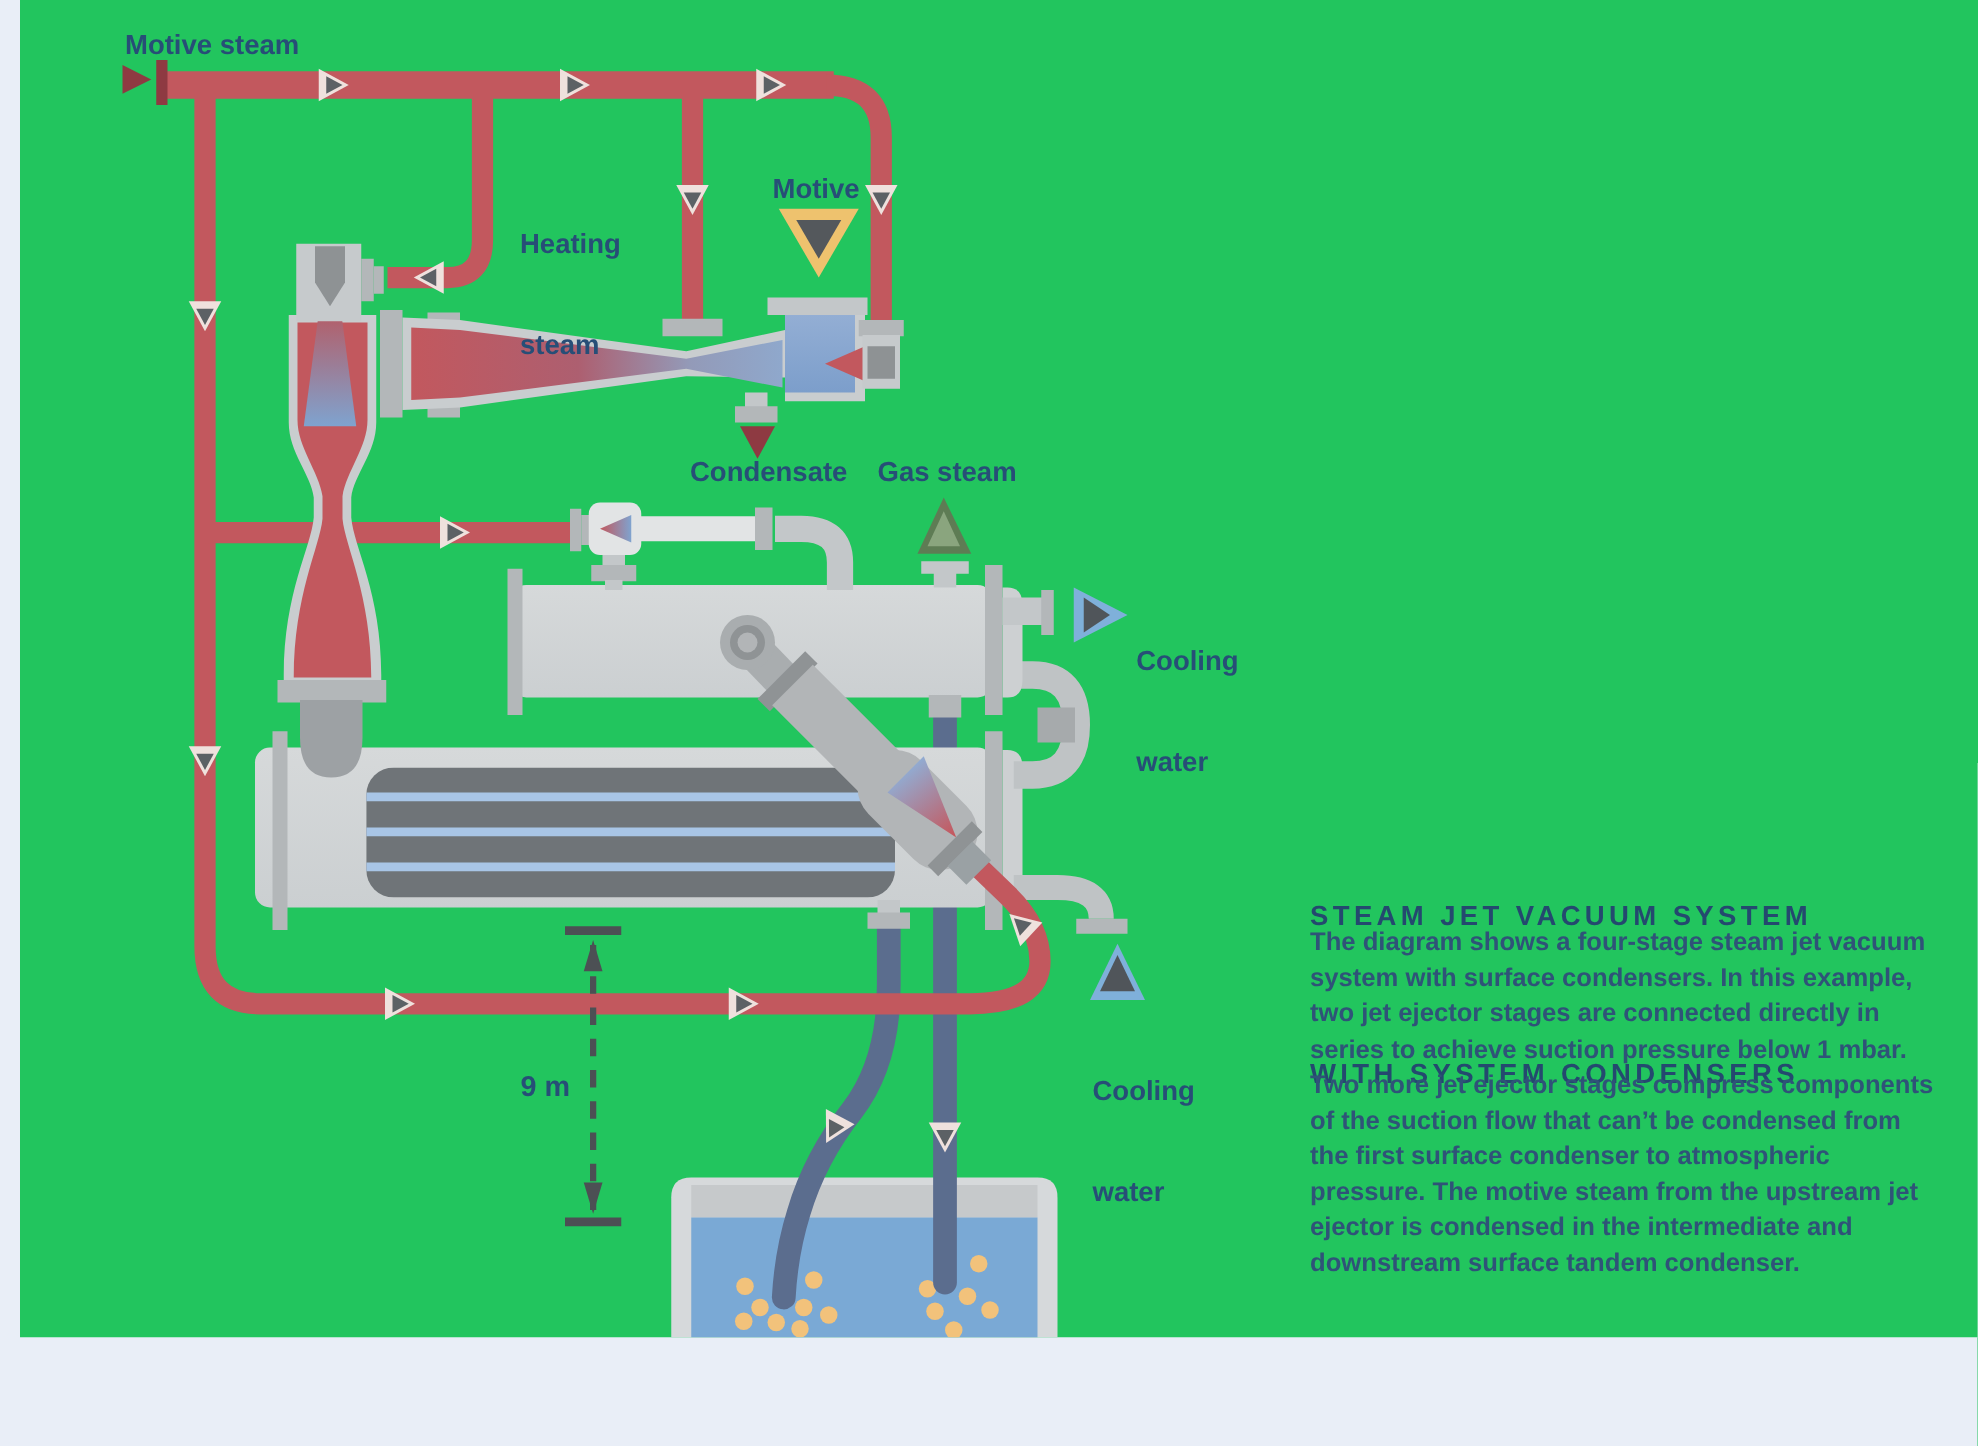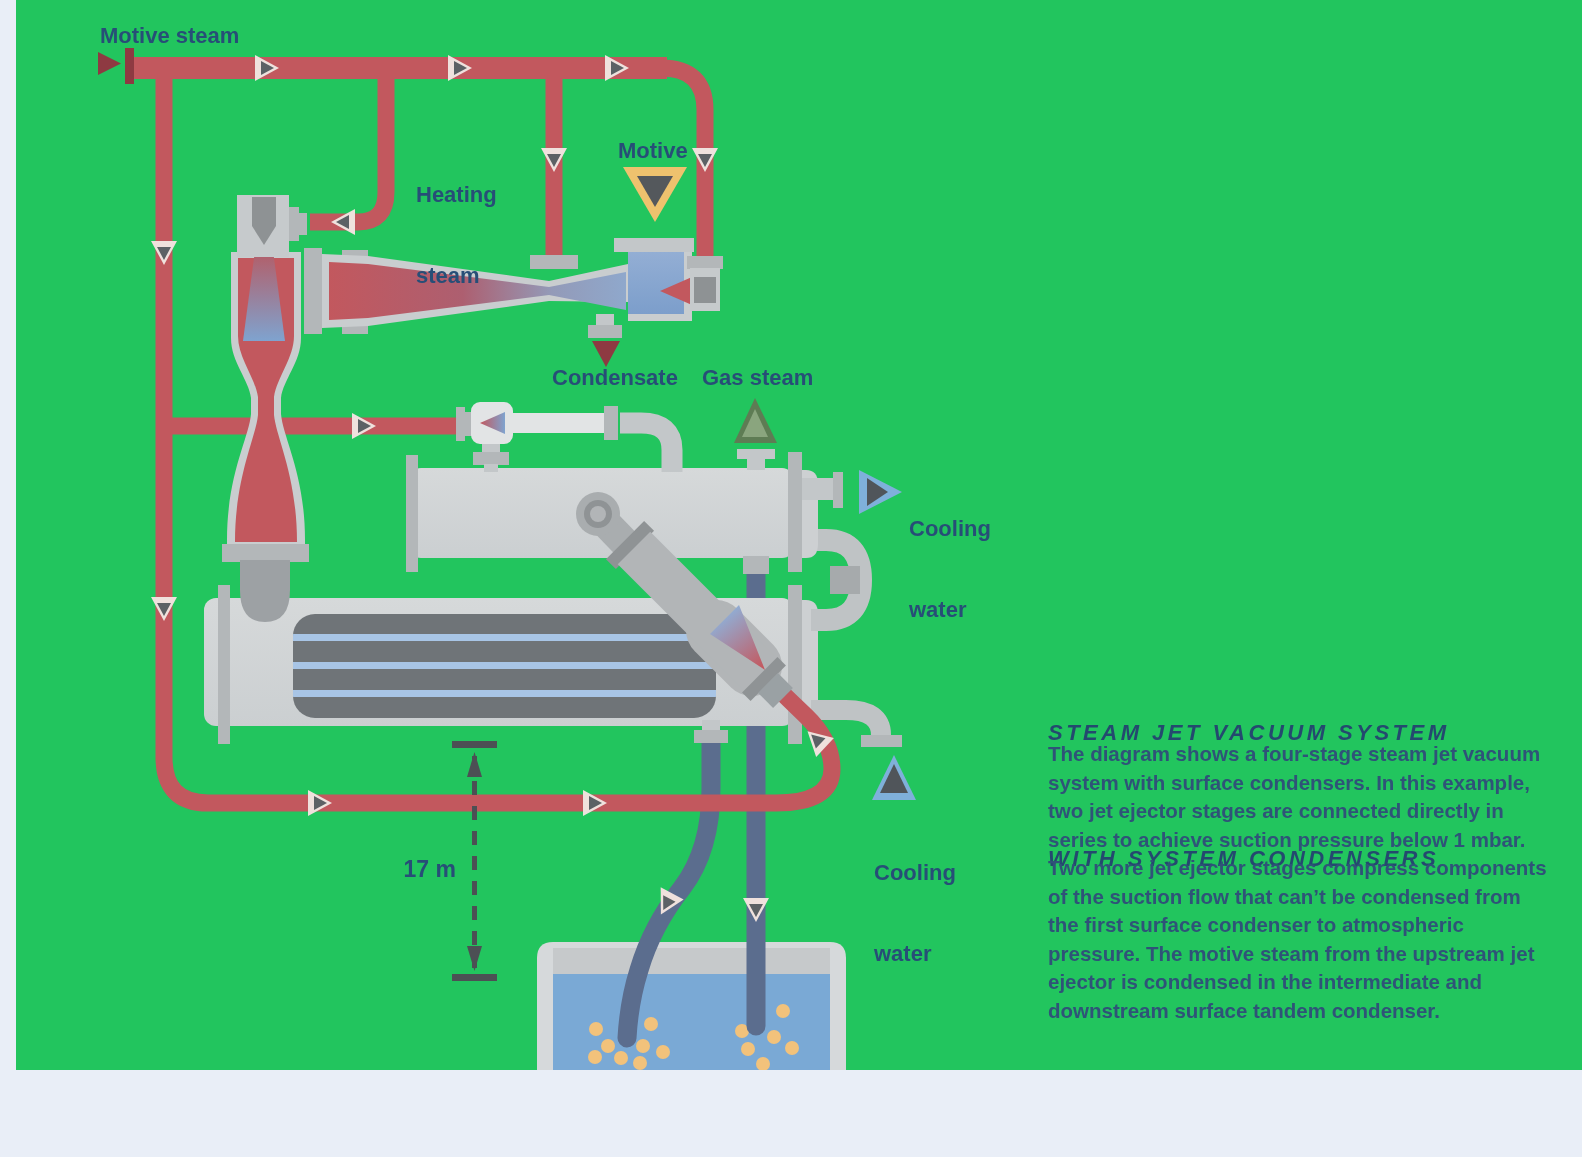--- a/index.html
+++ b/index.html
@@ -1,21 +1,21 @@
 <!DOCTYPE html>
 <html><head>
 <meta charset="utf-8">
 <style>
   html,body{margin:0;padding:0;background:#e9eef7;}
   #stage{position:relative;width:1582px;height:1070px;background:#22c55e;overflow:hidden;
          font-family:"Liberation Sans",sans-serif;margin-left:16px;}
   #stage svg{position:absolute;left:0;top:0;}
   .lbl{position:absolute;color:#274e77;font-weight:700;font-size:22px;line-height:27px;white-space:pre;}
   .title{position:absolute;left:1032px;top:628px;color:#24496f;font-weight:700;font-size:22px;
-         letter-spacing:3.5px;line-height:42px;white-space:pre;font-style:italic;}
+         letter-spacing:3.5px;line-height:42px;white-space:pre;}
   .para{position:absolute;left:1032px;top:740px;width:500px;color:#2f5378;font-weight:700;
         font-size:20.5px;line-height:28.5px;}
 </style>
 </head>
 <body>
 
 <div id="stage">
 
 <svg width="1582" height="1157" viewBox="0 0 1582 1157">
   <defs>
@@ -238,21 +238,21 @@
 <div class="lbl" style="left:893px;top:461px;">
   <span style="display:block;">Cooling</span>
   <span style="display:block;">water</span>
 </div>
 
 <div class="lbl" style="left:858px;top:805px;">
   <span style="display:block;">Cooling</span>
   <span style="display:block;">water</span>
 </div>
 
-<div class="lbl" style="left:340px;top:856px;width:100px;text-align:right;font-size:23px;">17 m</div>
+<div class="lbl" style="left:340px;top:856px;width:100px;text-align:right;font-size:23px;">9 m</div>
 
 <div class="title">
   <span style="display:block;">STEAM JET VACUUM SYSTEM</span>
   <span style="display:block;">WITH SYSTEM CONDENSERS</span>
 </div>
 
 <div class="para">The diagram shows a four-stage steam jet vacuum system with surface condensers. In this example, two jet ejector stages are connected directly in series to achieve suction pressure below 1 mbar. Two more jet ejector stages compress components of the suction flow that can’t be condensed from the first surface condenser to atmospheric pressure. The motive steam from the upstream jet ejector is condensed in the intermediate and downstream surface tandem condenser.</div>
 
 </div>
 

